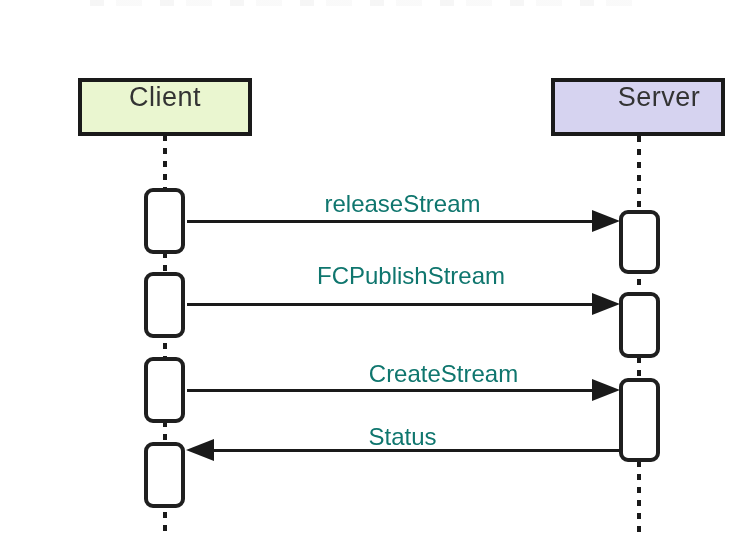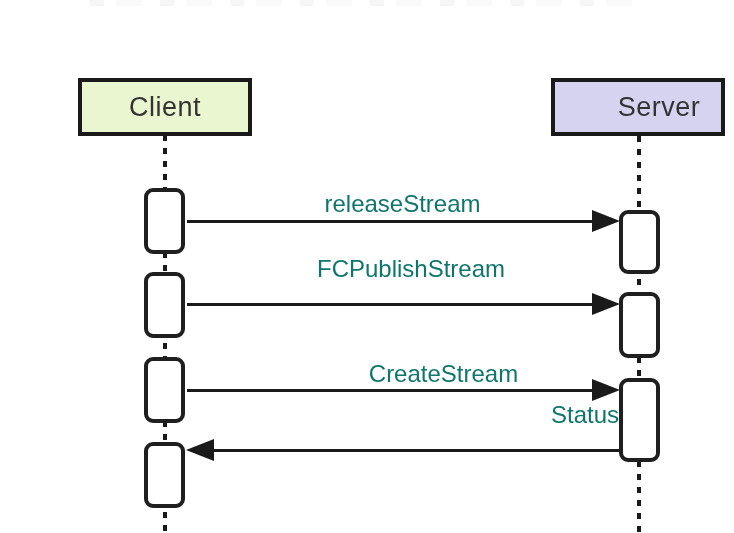--- a/index.html
+++ b/index.html
@@ -20,21 +20,21 @@
       rgba(190,190,190,0.28) 0 14px, rgba(255,255,255,0) 14px 26px,
       rgba(205,205,205,0.22) 26px 52px, rgba(255,255,255,0) 52px 70px);
     opacity: 0.5;
   }
 
   
   .participant {
     position: absolute;
     top: 78px; width: 174px; height: 58px;
     border: 4px solid #1a1a1a;
-    display: flex; align-items: center; justify-content: center;
+    display: flex; justify-content: center;
     font-size: 27px; color: #333333; letter-spacing: 0.5px;
     z-index: 3;
   }
   #participant-client { left: 78px;  background: #eaf6d0; }
   #participant-server { left: 551px; background: #d6d3f0; padding-left: 42px; }
 
   
   .lifeline {
     position: absolute; width: 4px; z-index: 1;
     background-image: repeating-linear-gradient(to bottom,
@@ -60,23 +60,23 @@
   #act-s3 { left: 619px; top: 378px; height: 84px; }
 
   
   .msg-label {
     position: absolute; left: 186px; width: 433px;
     text-align: center;
     font-size: 24px; font-weight: 500; color: #0f766e;
     z-index: 4;
   }
   #label-msg1 { top: 190px; }
-  #label-msg2 { top: 255px; padding-left: 17px; }
+  #label-msg2 { top: 262px; padding-left: 17px; }
   #label-msg3 { top: 360px; margin-left: 41px; }
-  #label-msg4 { top: 401px; text-align: right; }
+  #label-msg4 { top: 423px; }
 
   
   .msg-line {
     position: absolute; height: 3px; background: #1a1a1a; z-index: 4;
   }
   #line-msg1 { left: 187px; top: 220px; width: 406px; }
   #line-msg2 { left: 187px; top: 303px; width: 406px; }
   #line-msg3 { left: 187px; top: 389px; width: 406px; }
   #line-msg4 { left: 213px; top: 449px; width: 407px; }
 

